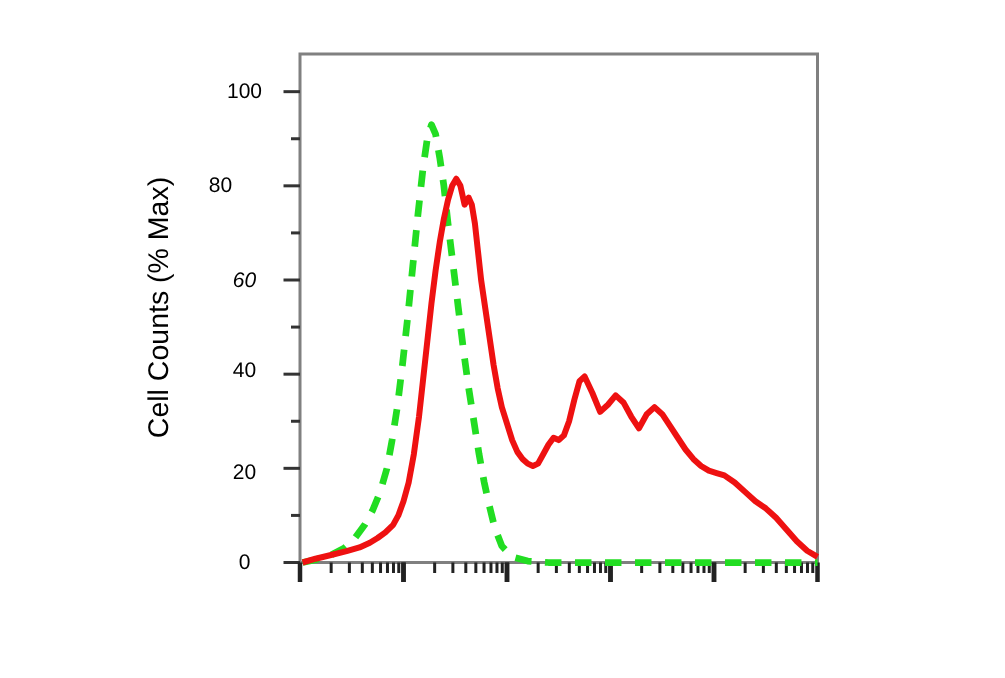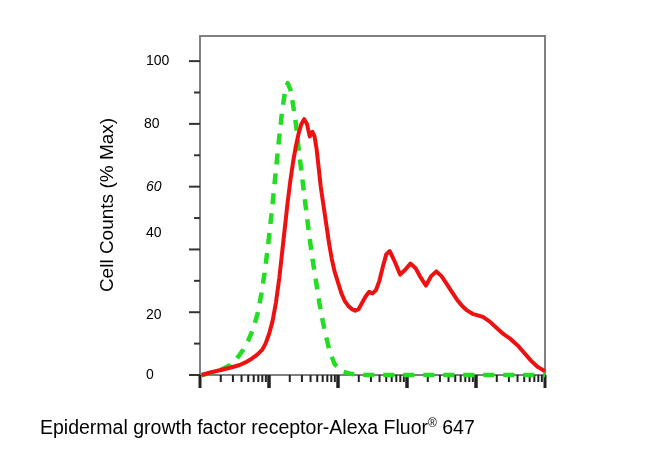--- a/index.html
+++ b/index.html
@@ -51,21 +51,21 @@
   }
   #caption sup {
     font-size: 12px;
     vertical-align: super;
     line-height: 0;
   }
   .tick-label {
     position: absolute;
     font-size: 14px;
     color: #000000;
-    text-align: left;
+    text-align: center;
     width: 34px;
   }
   svg { display: block; }
 </style>
 </head>
 <body>
 
 <div id="figure">
 
   <div id="ylabel-wrap">
@@ -141,21 +141,20 @@
       </g>
     <g id="series-group">
         <path d="M 201.72 375.00 L 210.35 373.12 L 220.70 369.98 L 229.32 365.58 L 236.22 359.31 L 243.13 349.89 L 248.30 340.47 L 253.47 327.92 L 257.96 312.22 L 261.41 293.39 L 264.86 271.42 L 268.31 243.17 L 271.76 211.78 L 275.21 177.25 L 278.66 142.72 L 282.11 111.33 L 284.87 92.50 L 287.63 83.08 L 290.39 89.36 L 293.15 105.06 L 295.91 123.89 L 298.67 149.00 L 302.12 177.25 L 305.57 205.50 L 309.02 233.75 L 312.47 258.86 L 315.92 280.83 L 319.37 302.81 L 322.82 321.64 L 326.27 337.33 L 329.72 351.46 L 334.55 364.01 L 341.45 371.23 L 351.80 374.06 L 365.60 375.00 L 389.75 375.00 L 424.25 375.00 L 476.00 375.00 L 545.00 375.00" fill="none" stroke="#22DD22" stroke-width="4.5" stroke-linecap="butt" stroke-linejoin="round" stroke-dasharray="11 9"></path>
         <path d="M 201.72 375.00 L 210.35 372.49 L 220.70 369.98 L 231.05 367.47 L 239.68 364.96 L 246.57 361.82 L 251.75 358.68 L 256.93 354.91 L 262.10 349.89 L 265.55 343.61 L 269.00 334.19 L 272.45 321.64 L 275.90 302.81 L 279.35 277.69 L 282.11 252.58 L 284.87 227.47 L 287.63 202.36 L 290.39 180.39 L 293.15 161.56 L 295.91 145.86 L 298.67 133.31 L 301.43 123.89 L 304.19 119.18 L 306.95 123.89 L 309.71 136.44 L 312.47 131.74 L 314.54 136.44 L 316.61 149.00 L 318.68 167.83 L 320.75 186.67 L 323.51 205.50 L 326.27 224.33 L 329.03 243.17 L 331.79 258.86 L 334.55 271.42 L 338.00 282.40 L 341.45 293.39 L 344.90 301.24 L 348.35 305.94 L 351.80 309.08 L 355.25 310.65 L 358.70 309.08 L 362.15 302.81 L 365.60 296.53 L 369.05 291.82 L 372.50 293.39 L 375.95 290.25 L 379.40 280.83 L 382.85 266.71 L 386.30 254.15 L 389.75 251.01 L 394.92 262.00 L 400.10 274.56 L 405.27 269.85 L 410.45 263.57 L 415.63 268.28 L 420.80 277.69 L 425.98 285.54 L 431.15 276.13 L 436.33 271.42 L 441.50 276.13 L 446.67 283.97 L 451.85 291.82 L 457.02 299.67 L 462.20 305.94 L 467.38 310.65 L 472.55 313.79 L 477.73 315.36 L 482.90 316.93 L 489.80 321.64 L 496.70 327.92 L 503.60 334.19 L 510.50 338.90 L 517.40 345.18 L 524.30 353.03 L 531.20 360.88 L 538.10 367.15 L 545.00 371.23" fill="none" stroke="#EE1111" stroke-width="4" stroke-linecap="butt" stroke-linejoin="round"></path>
       </g>
   </svg>
 
   <div id="ytick-labels">
       <div class="tick-label" style="left: 146px; top: 366px;">0</div>
       <div class="tick-label" style="left: 146px; top: 306px;">20</div>
-      <div class="tick-label" style="left: 146px; top: 224px;">40</div>
+      <div class="tick-label" style="left: 146px; top: 238px;">40</div>
       <div class="tick-label" style="left: 146px; top: 177.667px; font-style: italic;">60</div>
-      <div class="tick-label" style="left: 144px; top: 114.889px;">80</div>
+      <div class="tick-label" style="left: 130px; top: 114.889px;">80</div>
       <div class="tick-label" style="left: 146px; top: 52.1111px;">100</div>
     </div>
 
-  <div id="caption"><span>Epidermal growth factor receptor-Alexa Fluor</span><sup>®</sup><span> 647</span></div>
 
 </div>
 
 </body></html>

